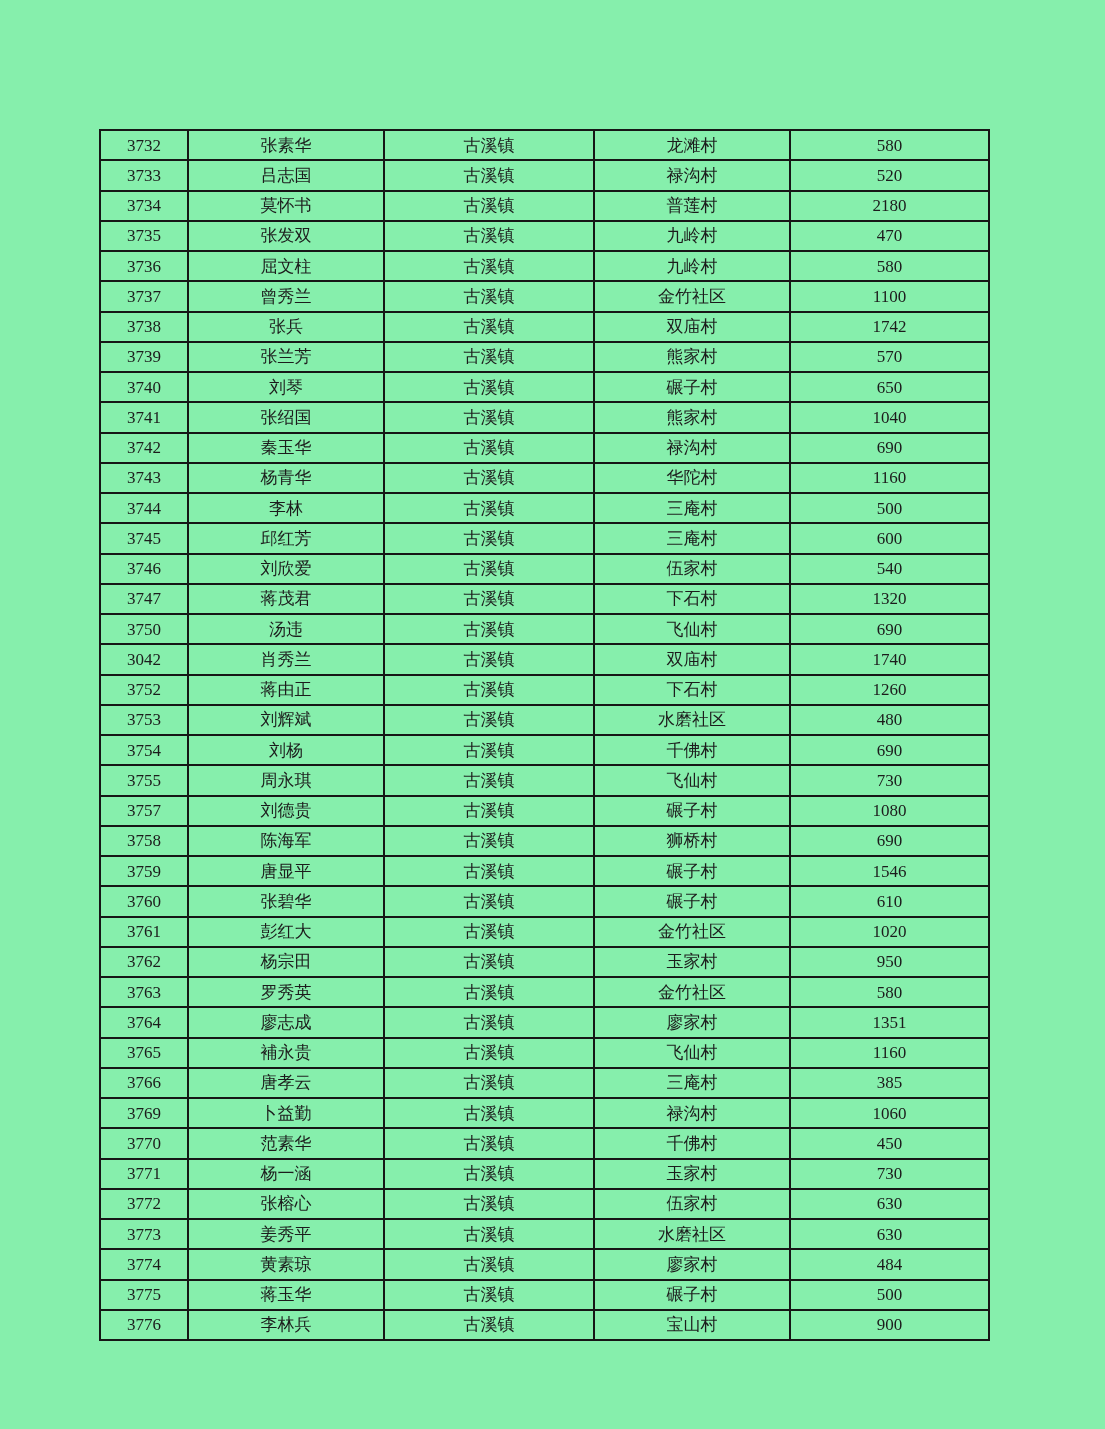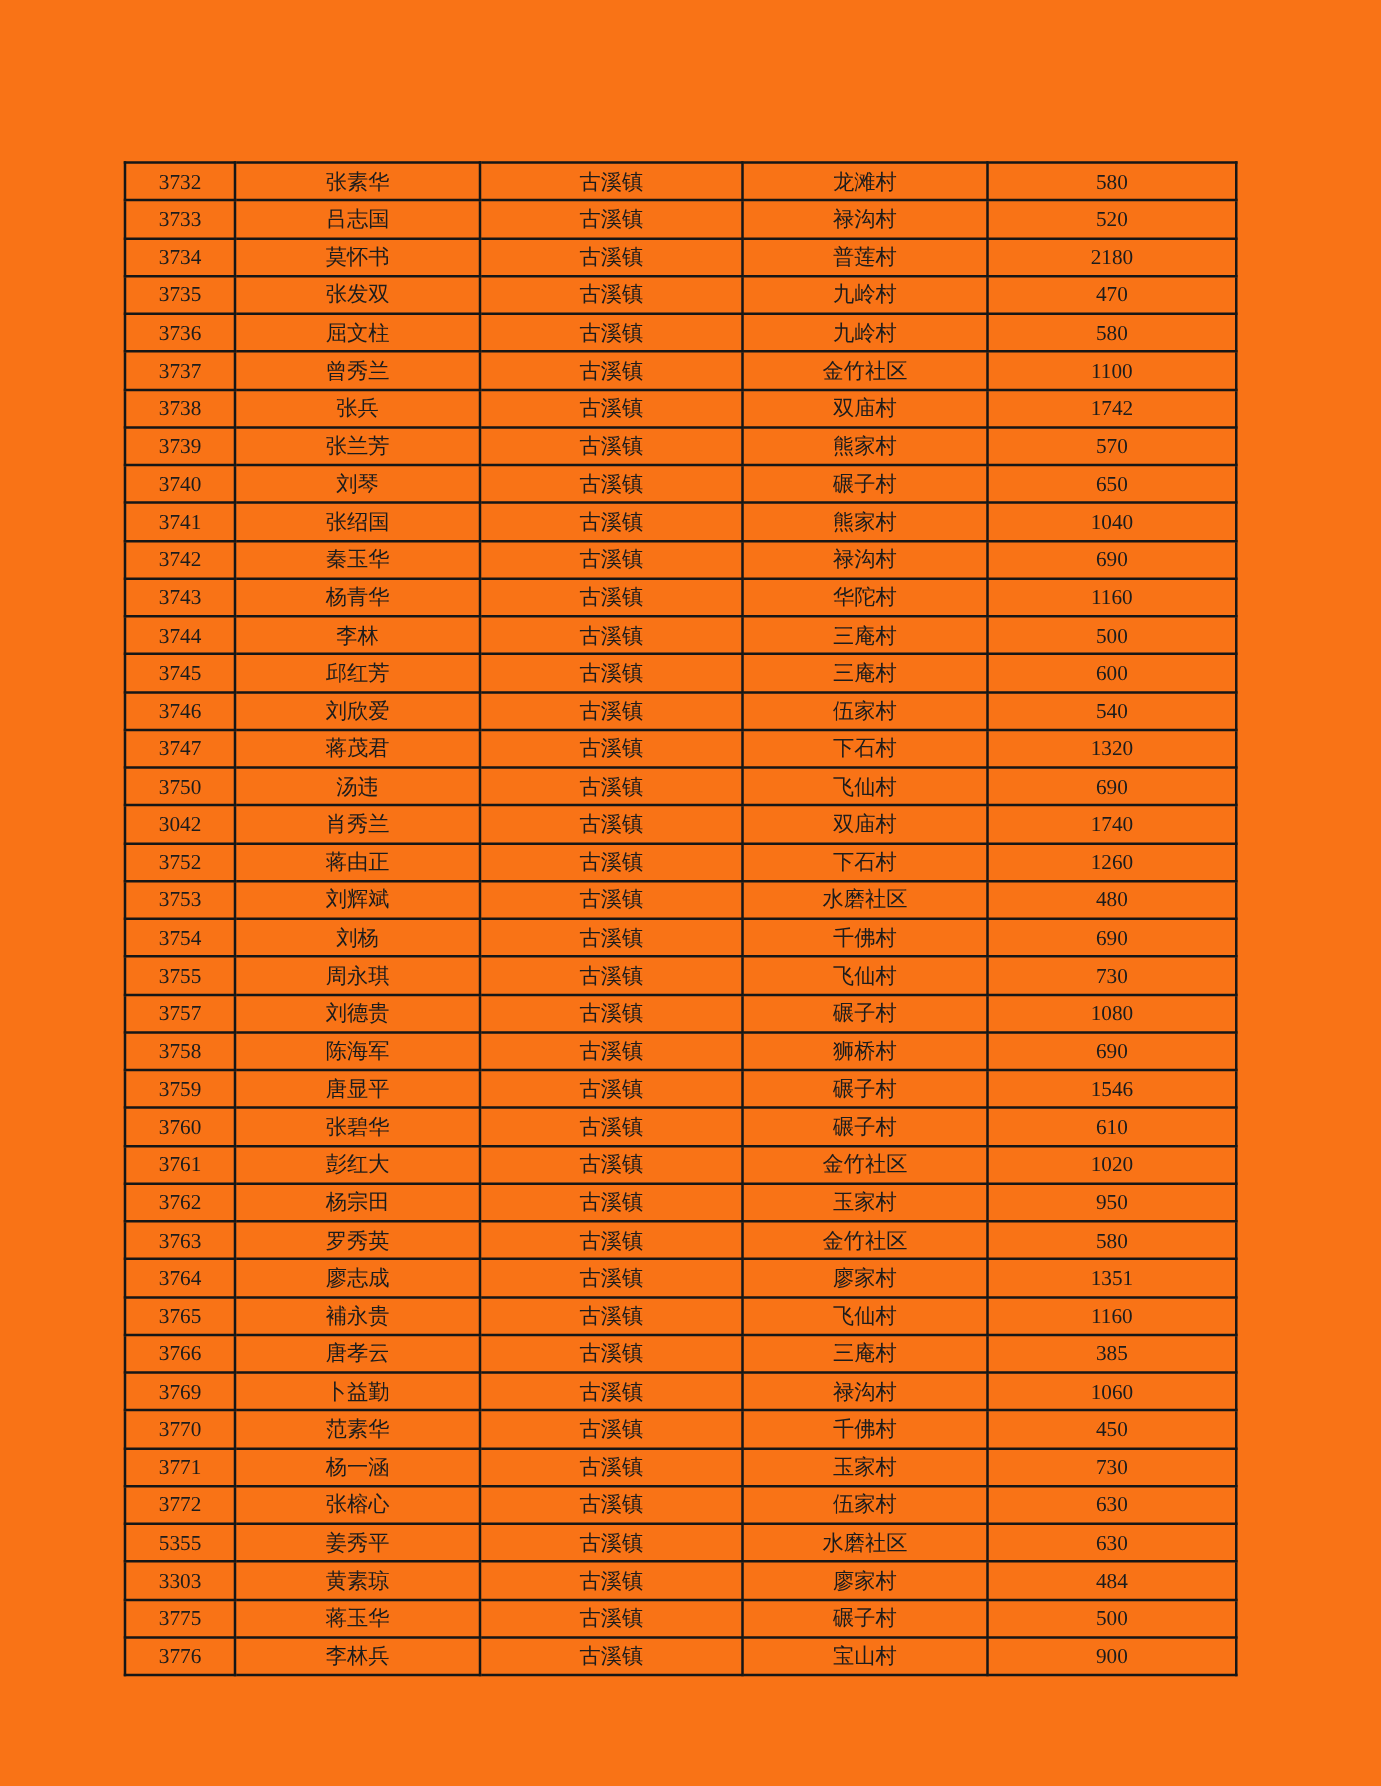--- a/index.html
+++ b/index.html
@@ -4,21 +4,21 @@
 <style>
   html, body {
     margin: 0;
     padding: 0;
     background: #ffffff;
   }
   .document-page {
     position: relative;
     width: 1105px;
     height: 1429px;
-    background: #f97316;
+    background: #86efac;
     overflow: hidden;
     font-family: "Liberation Serif", "DejaVu Serif", serif;
   }
   .table-wrap {
     position: absolute;
     left: 99px;
     top: 129px;
     width: 891px;
     height: 1212px;
   }
@@ -305,28 +305,28 @@
             <td class="cell-amount">730</td>
           </tr>
           <tr>
             <td class="cell-serial">3772</td>
             <td class="cell-name">张榕心</td>
             <td class="cell-town">古溪镇</td>
             <td class="cell-village">伍家村</td>
             <td class="cell-amount">630</td>
           </tr>
           <tr>
-            <td class="cell-serial">5355</td>
+            <td class="cell-serial">3773</td>
             <td class="cell-name">姜秀平</td>
             <td class="cell-town">古溪镇</td>
             <td class="cell-village">水磨社区</td>
             <td class="cell-amount">630</td>
           </tr>
           <tr>
-            <td class="cell-serial">3303</td>
+            <td class="cell-serial">3774</td>
             <td class="cell-name">黄素琼</td>
             <td class="cell-town">古溪镇</td>
             <td class="cell-village">廖家村</td>
             <td class="cell-amount">484</td>
           </tr>
           <tr>
             <td class="cell-serial">3775</td>
             <td class="cell-name">蒋玉华</td>
             <td class="cell-town">古溪镇</td>
             <td class="cell-village">碾子村</td>

